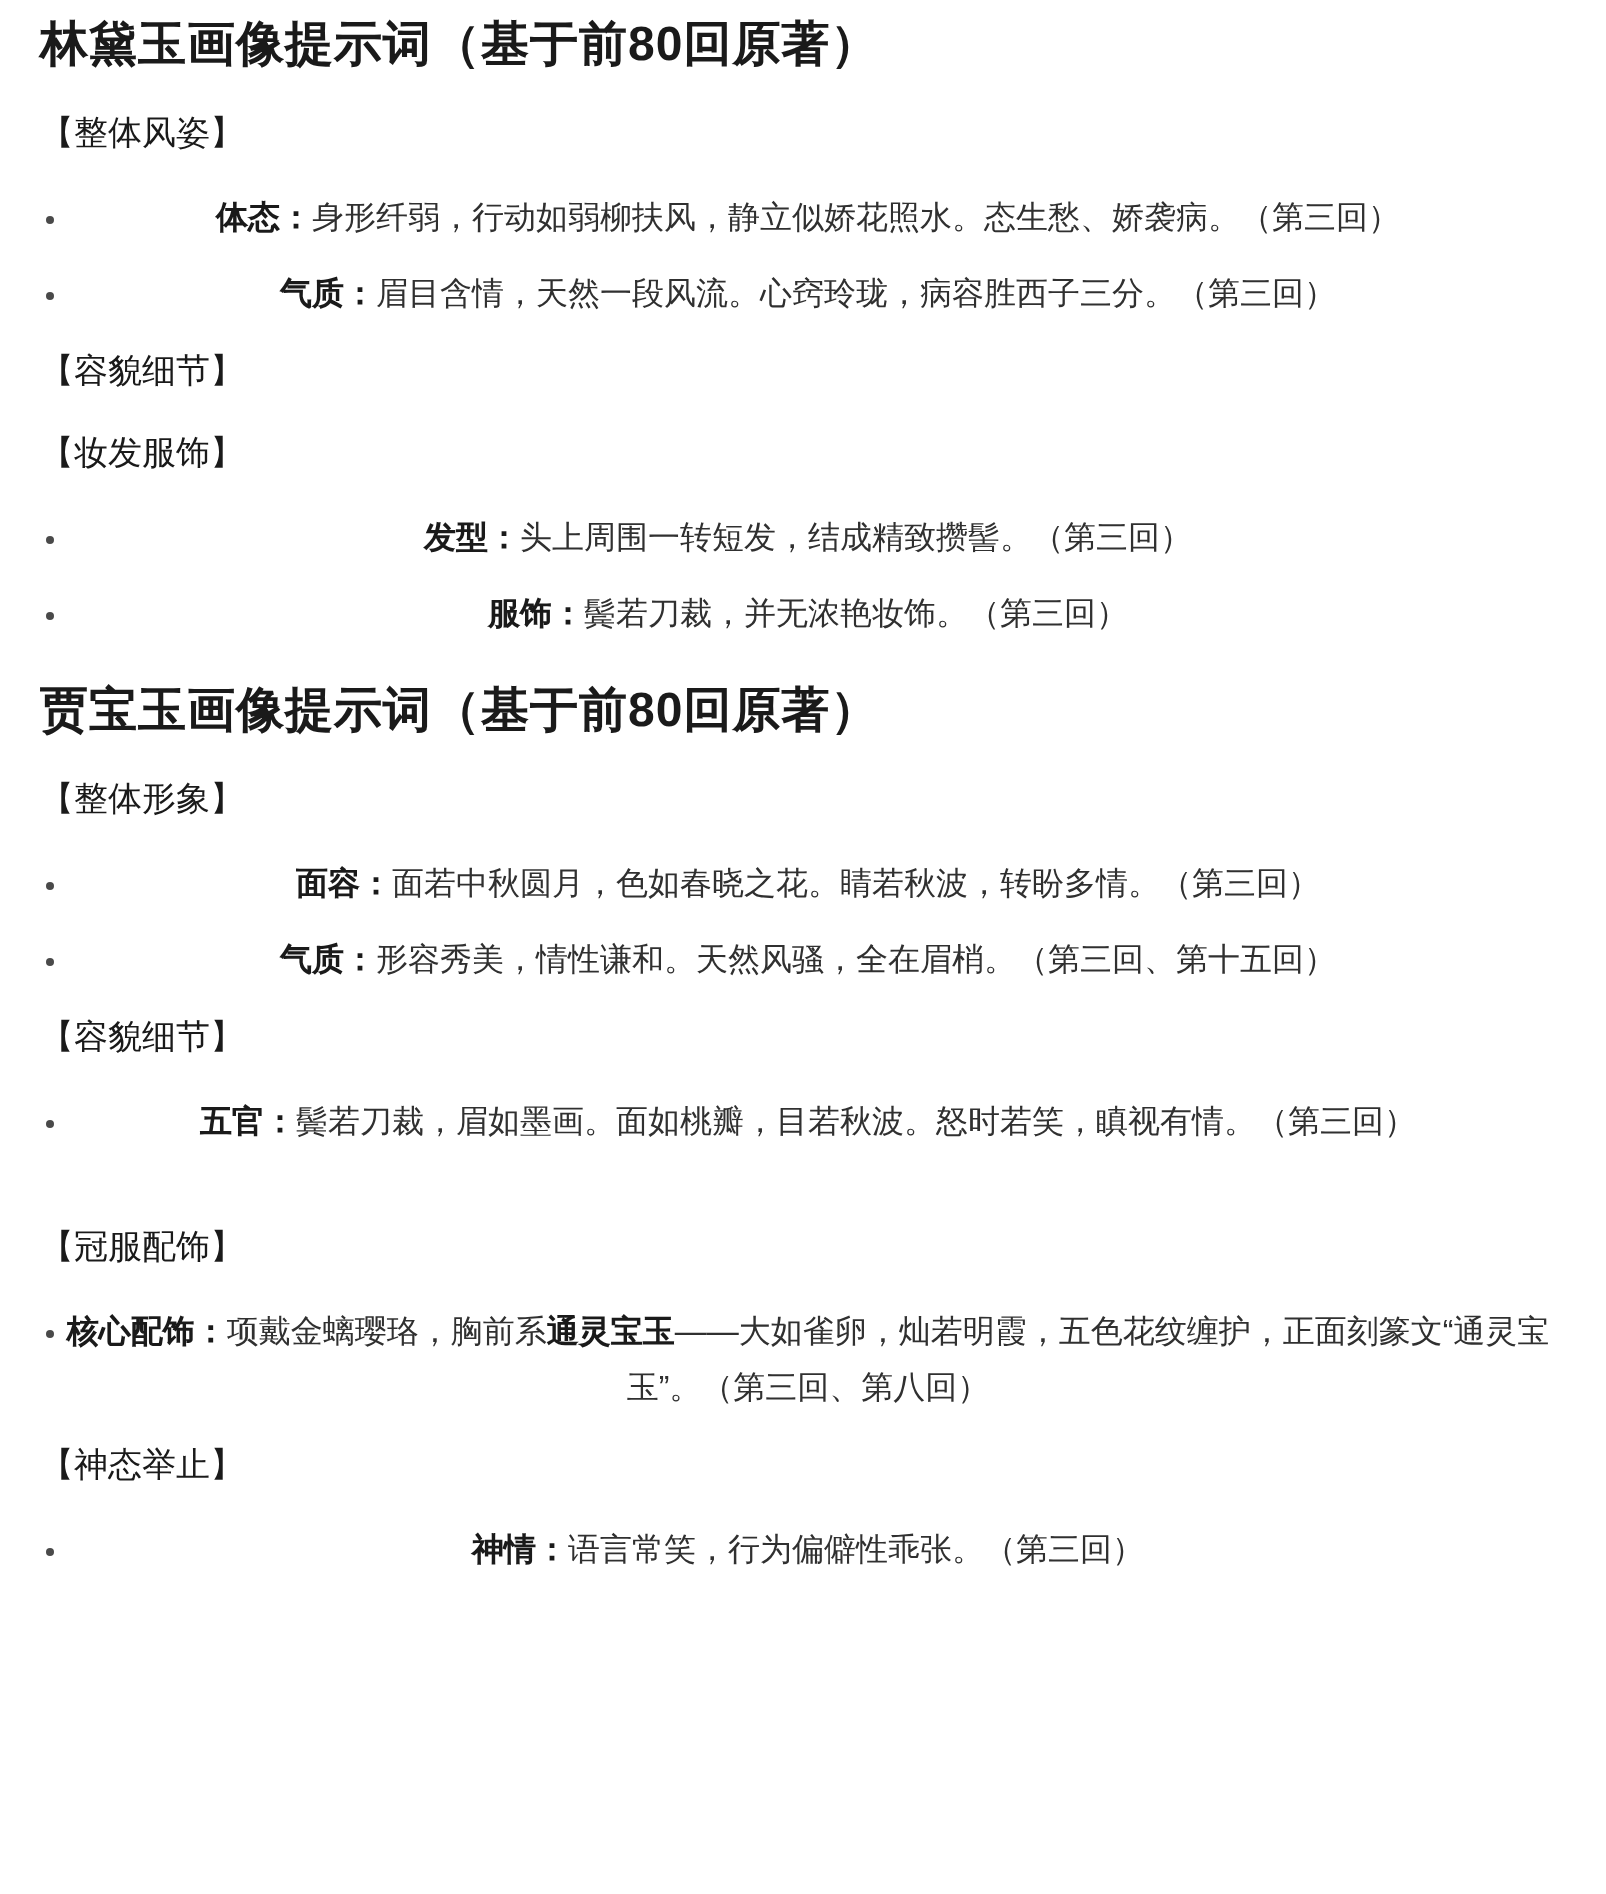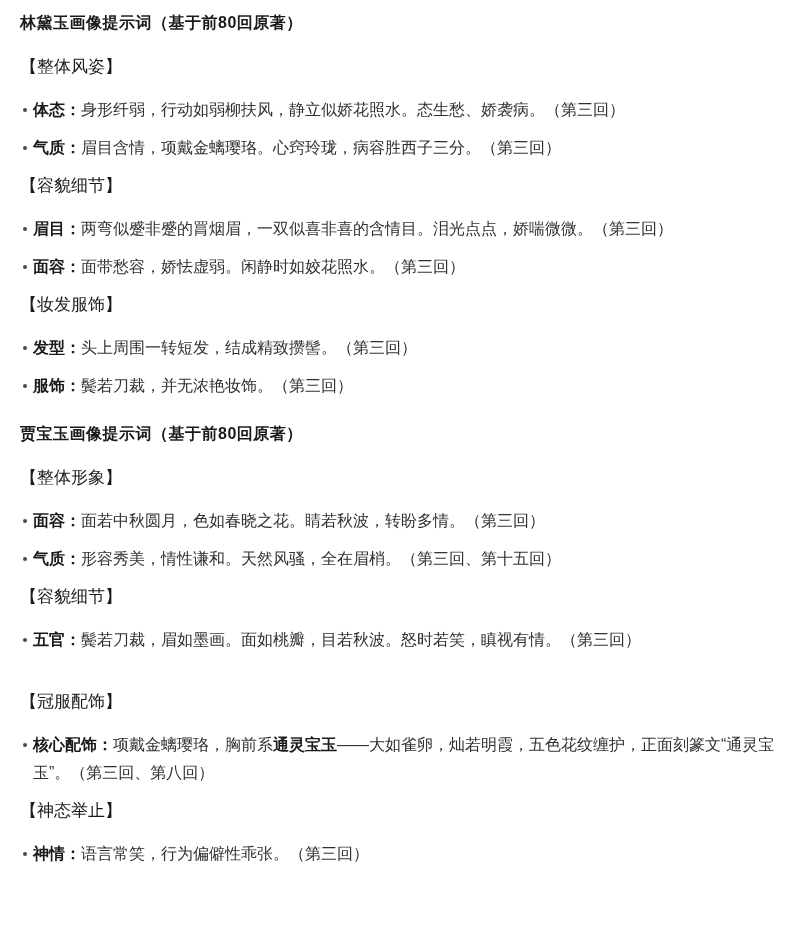--- a/index.html
+++ b/index.html
@@ -17,21 +17,21 @@
   body {
     font-family: "Liberation Sans", "DejaVu Sans", sans-serif;
     color: var(--body-color);
   }
   .doc {
     width: 803px;
     min-height: 947px;
     padding: 9px 28px 12px 20px;
   }
   h2.doc-title {
-    font-size: 16px;
+    font-size: 24px;
     line-height: 28px;
     font-weight: 700;
     color: var(--title-color);
     margin: 0 0 18px 0;
     letter-spacing: 0.5px;
   }
   h2.doc-title.subsequent {
     margin-top: 20px;
   }
   h4.group-heading {
@@ -41,20 +41,21 @@
     color: var(--title-color);
     margin: 12px 0 17px 0;
   }
   h4.group-heading.extra-space {
     margin-top: 36px;
   }
   ul.bullet-list {
     list-style: none;
     margin: 0;
     padding: 0;
+    text-align: center;
   }
   li.list-item {
     position: relative;
     padding-left: 13px;
     font-size: 16px;
     line-height: 28px;
   }
   li.list-item + li.list-item {
     margin-top: 10px;
   }
@@ -78,27 +79,23 @@
   }
 </style>
 </head>
 <body>
 
 <article class="doc">
     <h2 class="doc-title">林黛玉画像提示词（基于前80回原著）</h2>
     <h4 class="group-heading">【整体风姿】</h4>
     <ul class="bullet-list">
       <li class="list-item"><span class="item-label">体态：</span><span class="seg">身形纤弱，行动如弱柳扶风，静立似娇花照水。态生愁、娇袭病。（第三回）</span></li>
-      <li class="list-item"><span class="item-label">气质：</span><span class="seg">眉目含情，项戴金螭璎珞。心窍玲珑，病容胜西子三分。（第三回）</span></li>
+      <li class="list-item"><span class="item-label">气质：</span><span class="seg">眉目含情，天然一段风流。心窍玲珑，病容胜西子三分。（第三回）</span></li>
     </ul>
     <h4 class="group-heading">【容貌细节】</h4>
-    <ul class="bullet-list">
-      <li class="list-item"><span class="item-label">眉目：</span><span class="seg">两弯似蹙非蹙的罥烟眉，一双似喜非喜的含情目。泪光点点，娇喘微微。（第三回）</span></li>
-      <li class="list-item"><span class="item-label">面容：</span><span class="seg">面带愁容，娇怯虚弱。闲静时如姣花照水。（第三回）</span></li>
-    </ul>
     <h4 class="group-heading">【妆发服饰】</h4>
     <ul class="bullet-list">
       <li class="list-item"><span class="item-label">发型：</span><span class="seg">头上周围一转短发，结成精致攒髻。（第三回）</span></li>
       <li class="list-item"><span class="item-label">服饰：</span><span class="seg">鬓若刀裁，并无浓艳妆饰。（第三回）</span></li>
     </ul>
     <h2 class="doc-title subsequent">贾宝玉画像提示词（基于前80回原著）</h2>
     <h4 class="group-heading">【整体形象】</h4>
     <ul class="bullet-list">
       <li class="list-item"><span class="item-label">面容：</span><span class="seg">面若中秋圆月，色如春晓之花。睛若秋波，转盼多情。（第三回）</span></li>
       <li class="list-item"><span class="item-label">气质：</span><span class="seg">形容秀美，情性谦和。天然风骚，全在眉梢。（第三回、第十五回）</span></li>

